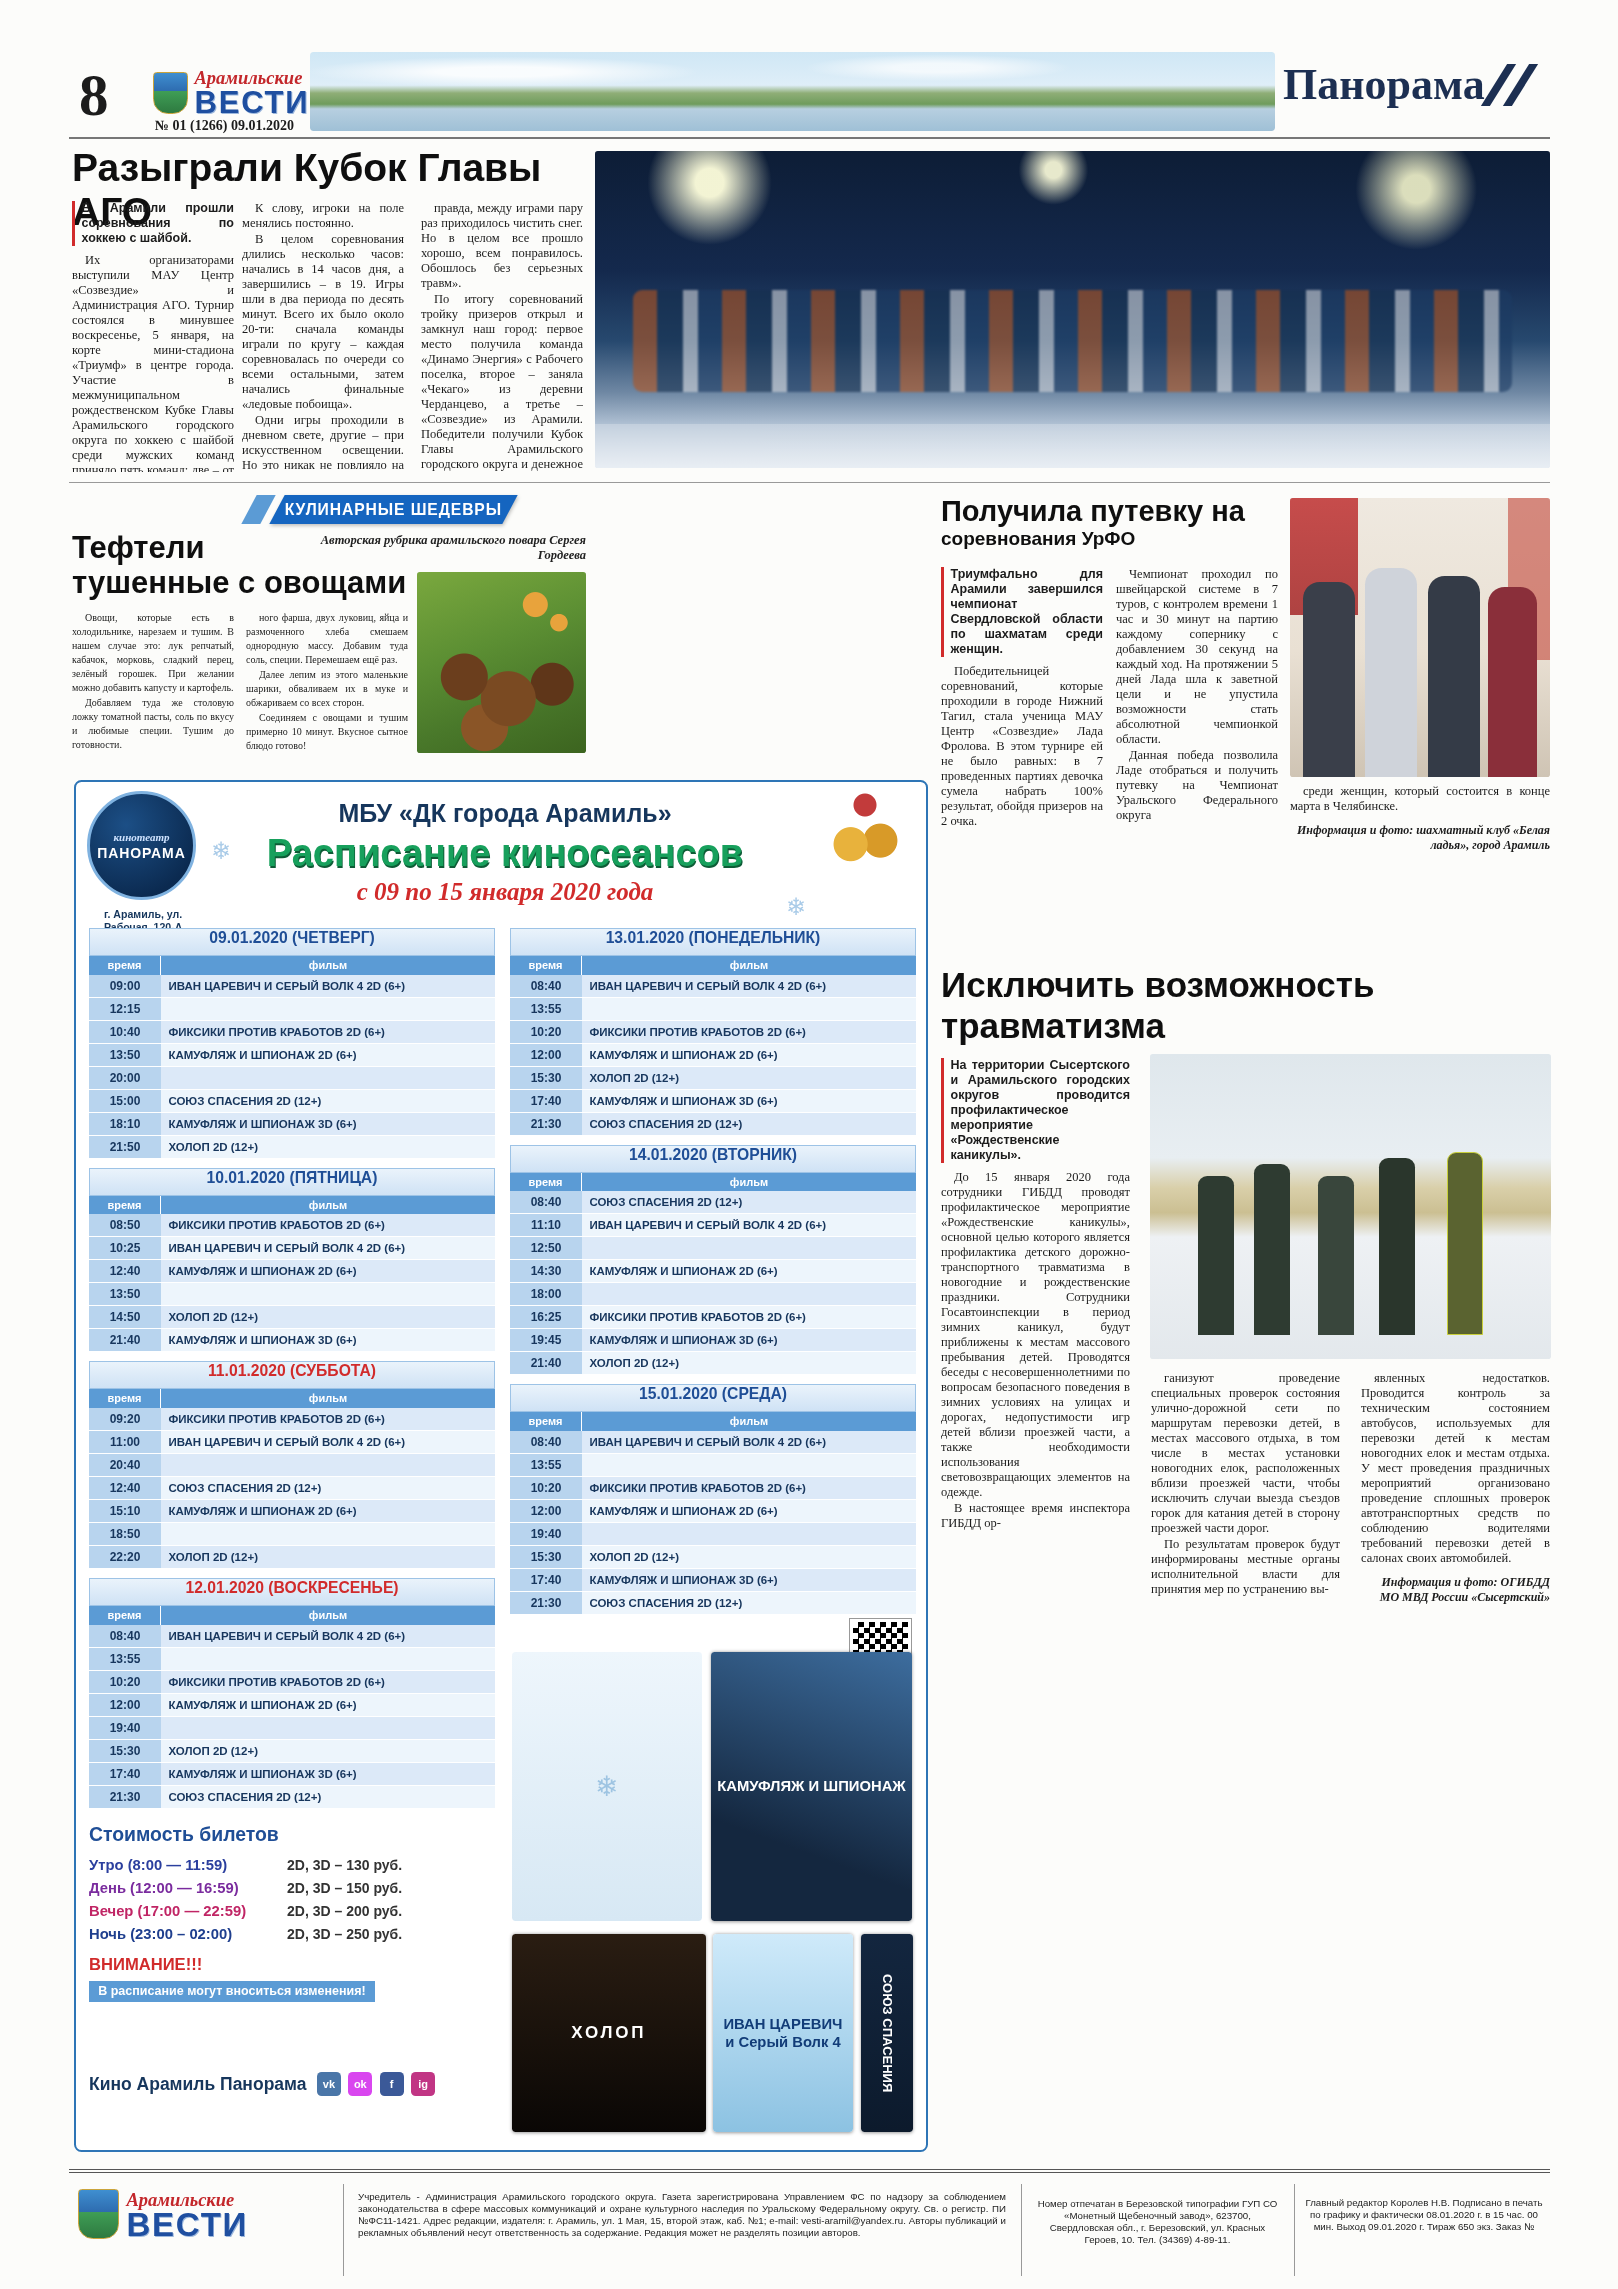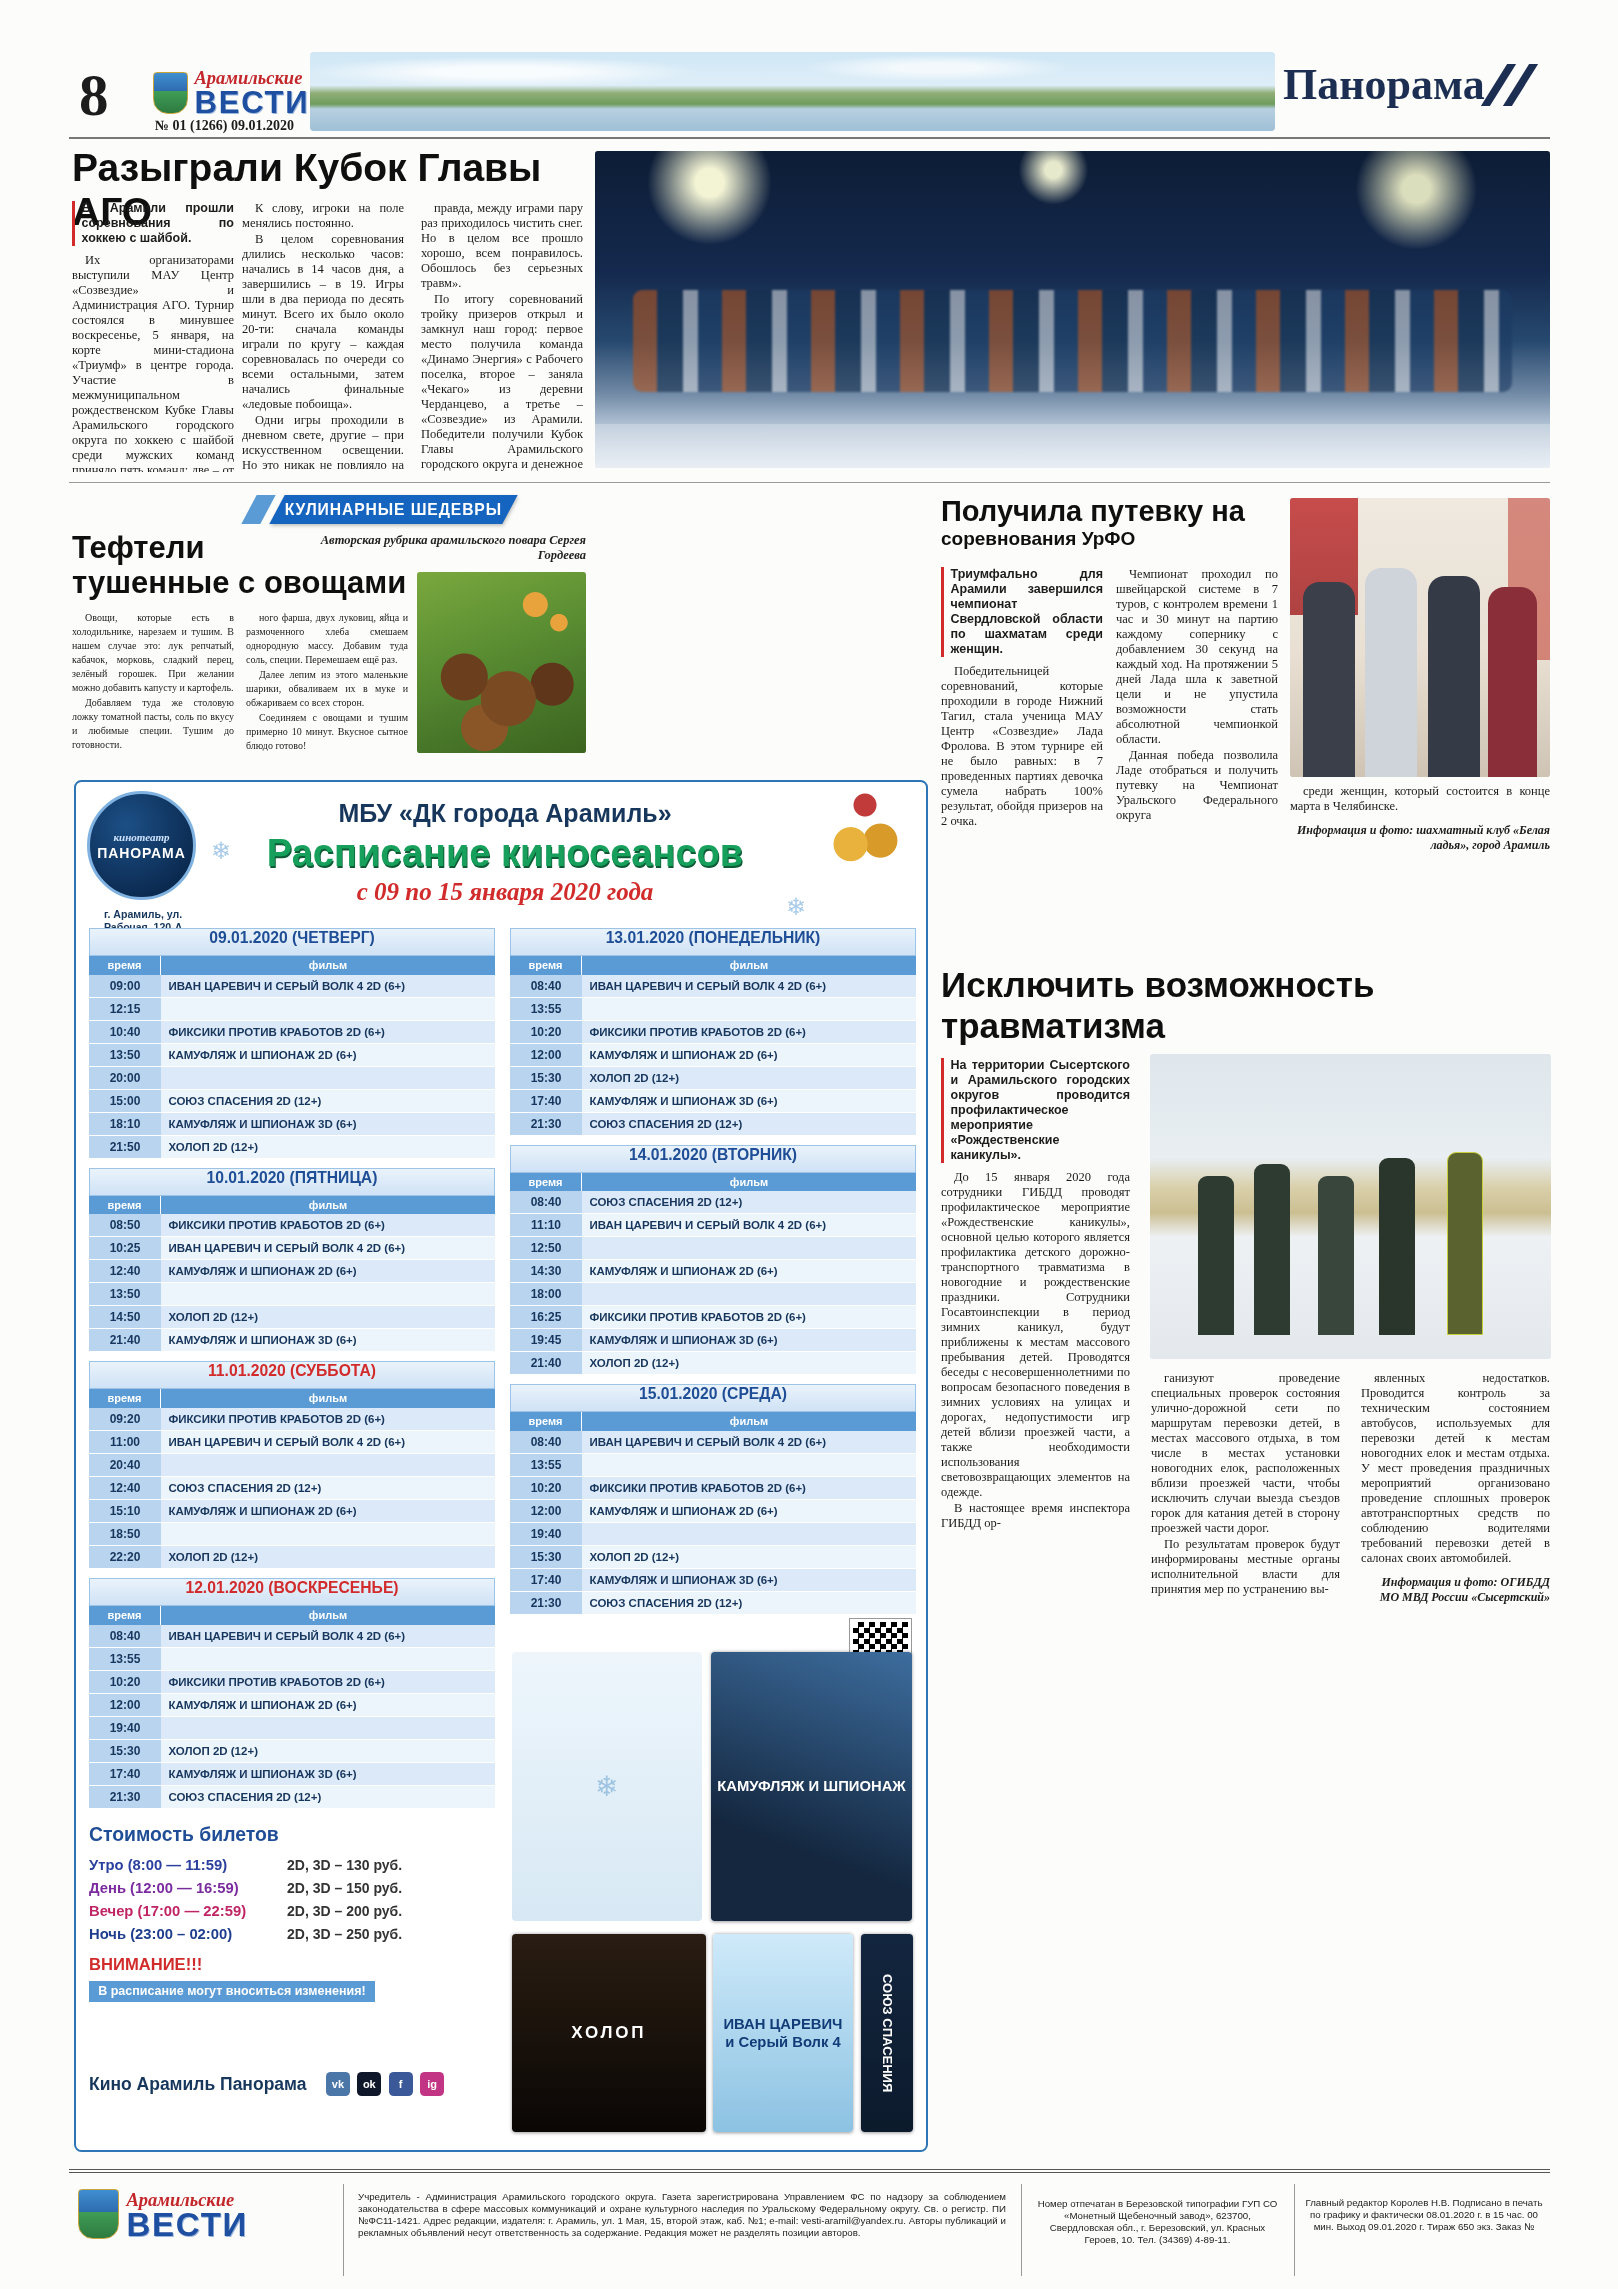--- a/index.html
+++ b/index.html
@@ -85,21 +85,21 @@
 .dt{width:72px;background:var(--cin_time);font:700 12px/22px "Liberation Sans",sans-serif;text-align:center;color:#17365d}
 .df{flex:1;font:700 11.5px/22px "Liberation Sans",sans-serif;color:#17365d;padding-left:7.4px;background:var(--cin_light)}
 .drows div:nth-of-type(even) .df{background:var(--cin_lighter)}
 #prices{position:absolute;left:13px;top:1041px;width:406px}
 .phead{font:700 19.4px "Liberation Sans",sans-serif;color:var(--cin_navy);margin-bottom:7.4px}
 .prow{display:flex;height:23px;align-items:center}
 .pslot{width:198px;font:700 14.8px "Liberation Sans",sans-serif}
 .pprice{font:700 14px "Liberation Sans",sans-serif;color:#333}
 .pattn{font:700 16.6px "Liberation Sans",sans-serif;color:var(--red);margin-top:9.2px}
 .pnote{display:inline-block;margin-top:6px;padding:3.7px 9.2px;background:var(--cin_mid);color:#fff;font:700 12.5px "Liberation Sans",sans-serif}
-#social{position:absolute;left:13px;top:1290px;width:406px;display:flex;align-items:center;gap:12px}
+#social{position:absolute;left:13px;top:1290px;width:406px;display:flex;align-items:center;gap:3px}
 #social .slabel{font:700 17.5px "Liberation Sans",sans-serif;color:#16365c;margin-right:7.4px}
 .sic{width:24px;height:24px;border-radius:4.6px;color:#fff;font:700 11px/24px "Liberation Sans",sans-serif;text-align:center}
 #posters{position:absolute;left:434px;top:833px;width:406px;height:526px}
 .poster{position:absolute;display:flex;align-items:center;justify-content:center;text-align:center;color:#fff;font:800 14.8px/1.25 "Liberation Sans",sans-serif;padding:5.5px;border-radius:3.7px;box-shadow:0 0.9px 3.7px rgba(0,0,0,.4)}
 .p-kam{left:201px;top:37px;width:201px;height:269px;background:linear-gradient(200deg,#3d6d9e,#14273f 70%)}
 .p-hol{left:1.8px;top:319px;width:194px;height:198px;background:linear-gradient(180deg,#2a1d12,#0a0705);font-size:17px;letter-spacing:2.8px}
 .p-ivan{left:203px;top:319px;width:140px;height:198px;background:linear-gradient(180deg,#cfeafa,#8cc2e2);color:#123c78}
 .p-soyuz{left:351px;top:319px;width:52px;height:198px;background:linear-gradient(180deg,#13263f,#0c1a2c);writing-mode:vertical-rl;font-size:13px}
 .snowpatch{position:absolute;left:1.8px;top:37px;width:190px;height:269px;border-radius:3.7px;background:linear-gradient(180deg,#eef6fc,#d7e8f4);color:#9ec4e2;font-size:28px;display:flex;align-items:center;justify-content:center}
 .qr{position:absolute;left:340px;top:3.7px;width:61px;height:61px;border:3.7px solid #fff;outline:0.9px solid #999;background:#fff;background-image:repeating-conic-gradient(#000 0 25%,#fff 0 50%);background-size:11px 11px}
@@ -583,21 +583,21 @@
         </div>
       <div class="pattn">ВНИМАНИЕ!!!</div>
       <div><span class="pnote">В расписание могут вноситься изменения!</span></div>
     </div>
 
     <div id="social">
       <span class="slabel">Кино Арамиль Панорама</span>
       <div style="display:flex;gap:7.4px">
 
       <div class="sic" style="background: rgb(74, 118, 168);">vk</div>
-          <div class="sic" style="background: #0f172a;">ok</div>
+          <div class="sic" style="background: #d946ef;">ok</div>
           <div class="sic" style="background: rgb(59, 89, 152);">f</div>
           <div class="sic" style="background: rgb(193, 53, 132);">ig</div>
         </div>
     </div>
 
     <div id="posters">
       <div class="snowpatch">❄</div>
       <div class="qr"></div>
       <div>
 

